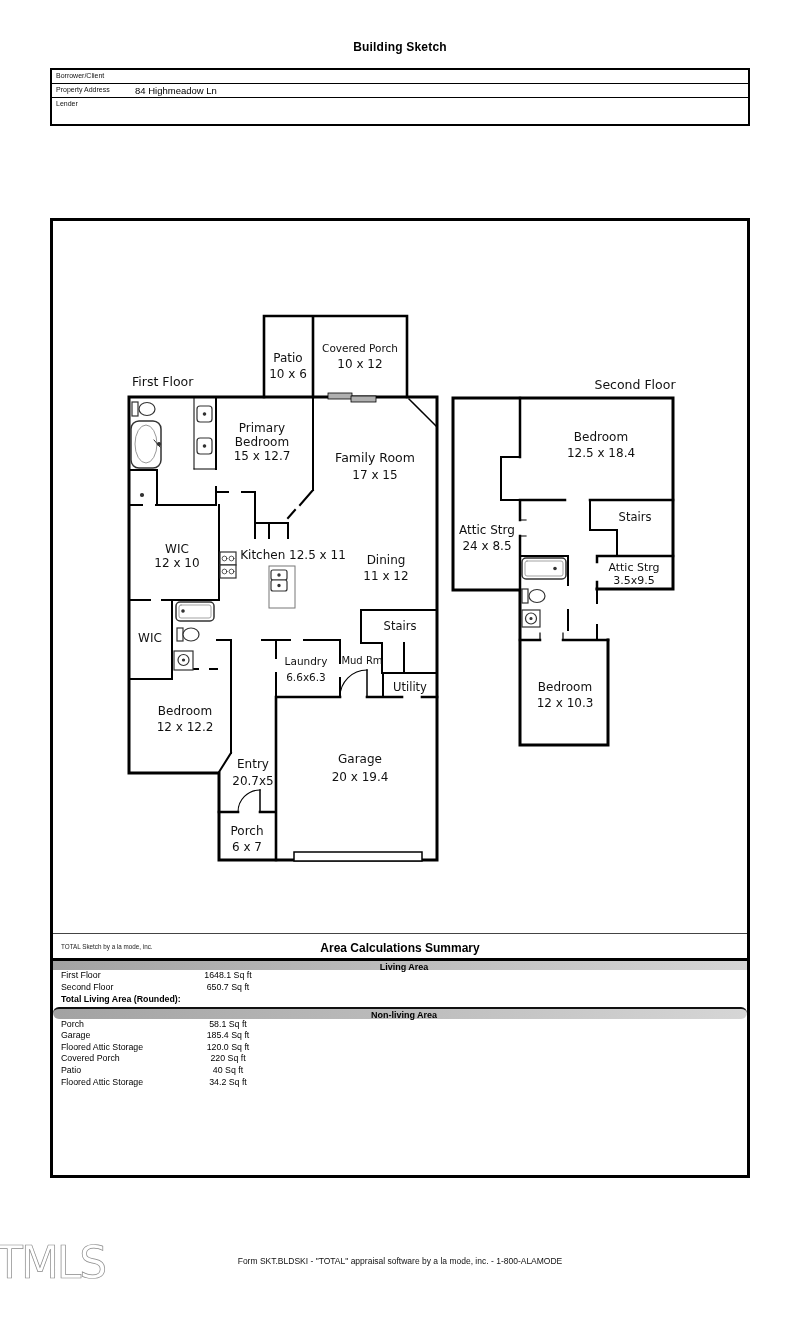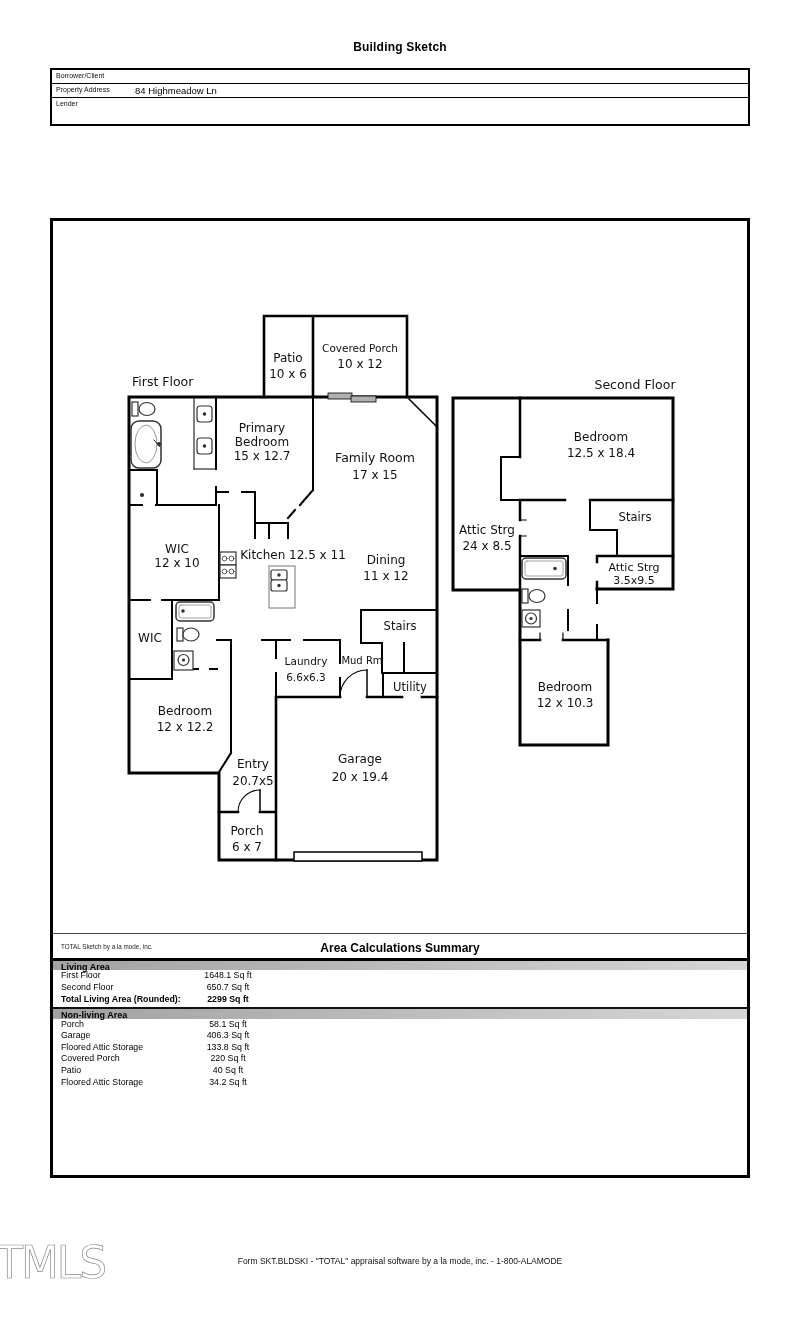--- a/index.html
+++ b/index.html
@@ -18,23 +18,23 @@
   .sketch-box{position:absolute;left:50px;top:218px;width:700px;height:960px;
               border:3px solid #000;box-sizing:border-box;background:#fff;}
   .plan-svg{position:absolute;left:0;top:0;}
   
   .summary{position:absolute;left:53px;top:933px;width:694px;border-top:1px solid #444;}
   .sum-head{position:relative;height:24px;}
   .sum-brand{position:absolute;left:8px;top:9px;font-size:6.3px;color:#222;}
   .sum-title{position:absolute;left:0;right:0;top:7px;text-align:center;
              font-size:12px;font-weight:bold;}
   .band{position:relative;height:12px;background:linear-gradient(to right,#a2a2a2,#d6d6d6);
-        font-size:9px;font-weight:bold;line-height:12px;padding-left:8px;box-sizing:border-box;}
+        font-size:9px;font-weight:bold;line-height:12px;padding-left:8px;box-sizing:border-box;text-align:center;}
   .band-living{border-top:3px solid #000;}
-  .band-nonliving{border-top:2px solid #111;margin-top:1px;}
+  .band-nonliving{border-top:2px solid #111;margin-top:1px;border-radius:6px;}
   .sum-row{position:relative;height:11.6px;font-size:8.8px;line-height:11.6px;}
   .sum-row .lbl{position:absolute;left:8px;white-space:nowrap;}
   .sum-row .val{position:absolute;left:0;width:350px;text-align:center;white-space:nowrap;}
   .sum-row.total{font-weight:bold;height:12.5px;line-height:12.5px;}
   
   .footer{position:absolute;left:0;right:0;top:1256px;text-align:center;
           font-size:8.5px;color:#111;}
   .watermark{position:absolute;left:0px;top:1234px;}
 </style>
 </head>
@@ -242,34 +242,33 @@
     <div class="band band-living">Living Area</div>
     <div class="sum-row">
       <span class="val">1648.1 Sq ft</span>
       <span class="lbl">First Floor</span>
     </div>
     <div class="sum-row">
       <span class="val">650.7 Sq ft</span>
       <span class="lbl">Second Floor</span>
     </div>
     <div class="sum-row total">
-      <span class="val">2299 Sq ft</span>
       <span class="lbl">Total Living Area (Rounded):</span>
     </div>
     <div class="band band-nonliving">Non-living Area</div>
     <div class="sum-row">
       <span class="val">58.1 Sq ft</span>
       <span class="lbl">Porch</span>
     </div>
     <div class="sum-row">
-      <span class="val">406.3 Sq ft</span>
+      <span class="val">185.4 Sq ft</span>
       <span class="lbl">Garage</span>
     </div>
     <div class="sum-row">
-      <span class="val">133.8 Sq ft</span>
+      <span class="val">120.0 Sq ft</span>
       <span class="lbl">Floored Attic Storage</span>
     </div>
     <div class="sum-row">
       <span class="val">220 Sq ft</span>
       <span class="lbl">Covered Porch</span>
     </div>
     <div class="sum-row">
       <span class="val">40 Sq ft</span>
       <span class="lbl">Patio</span>
     </div>

